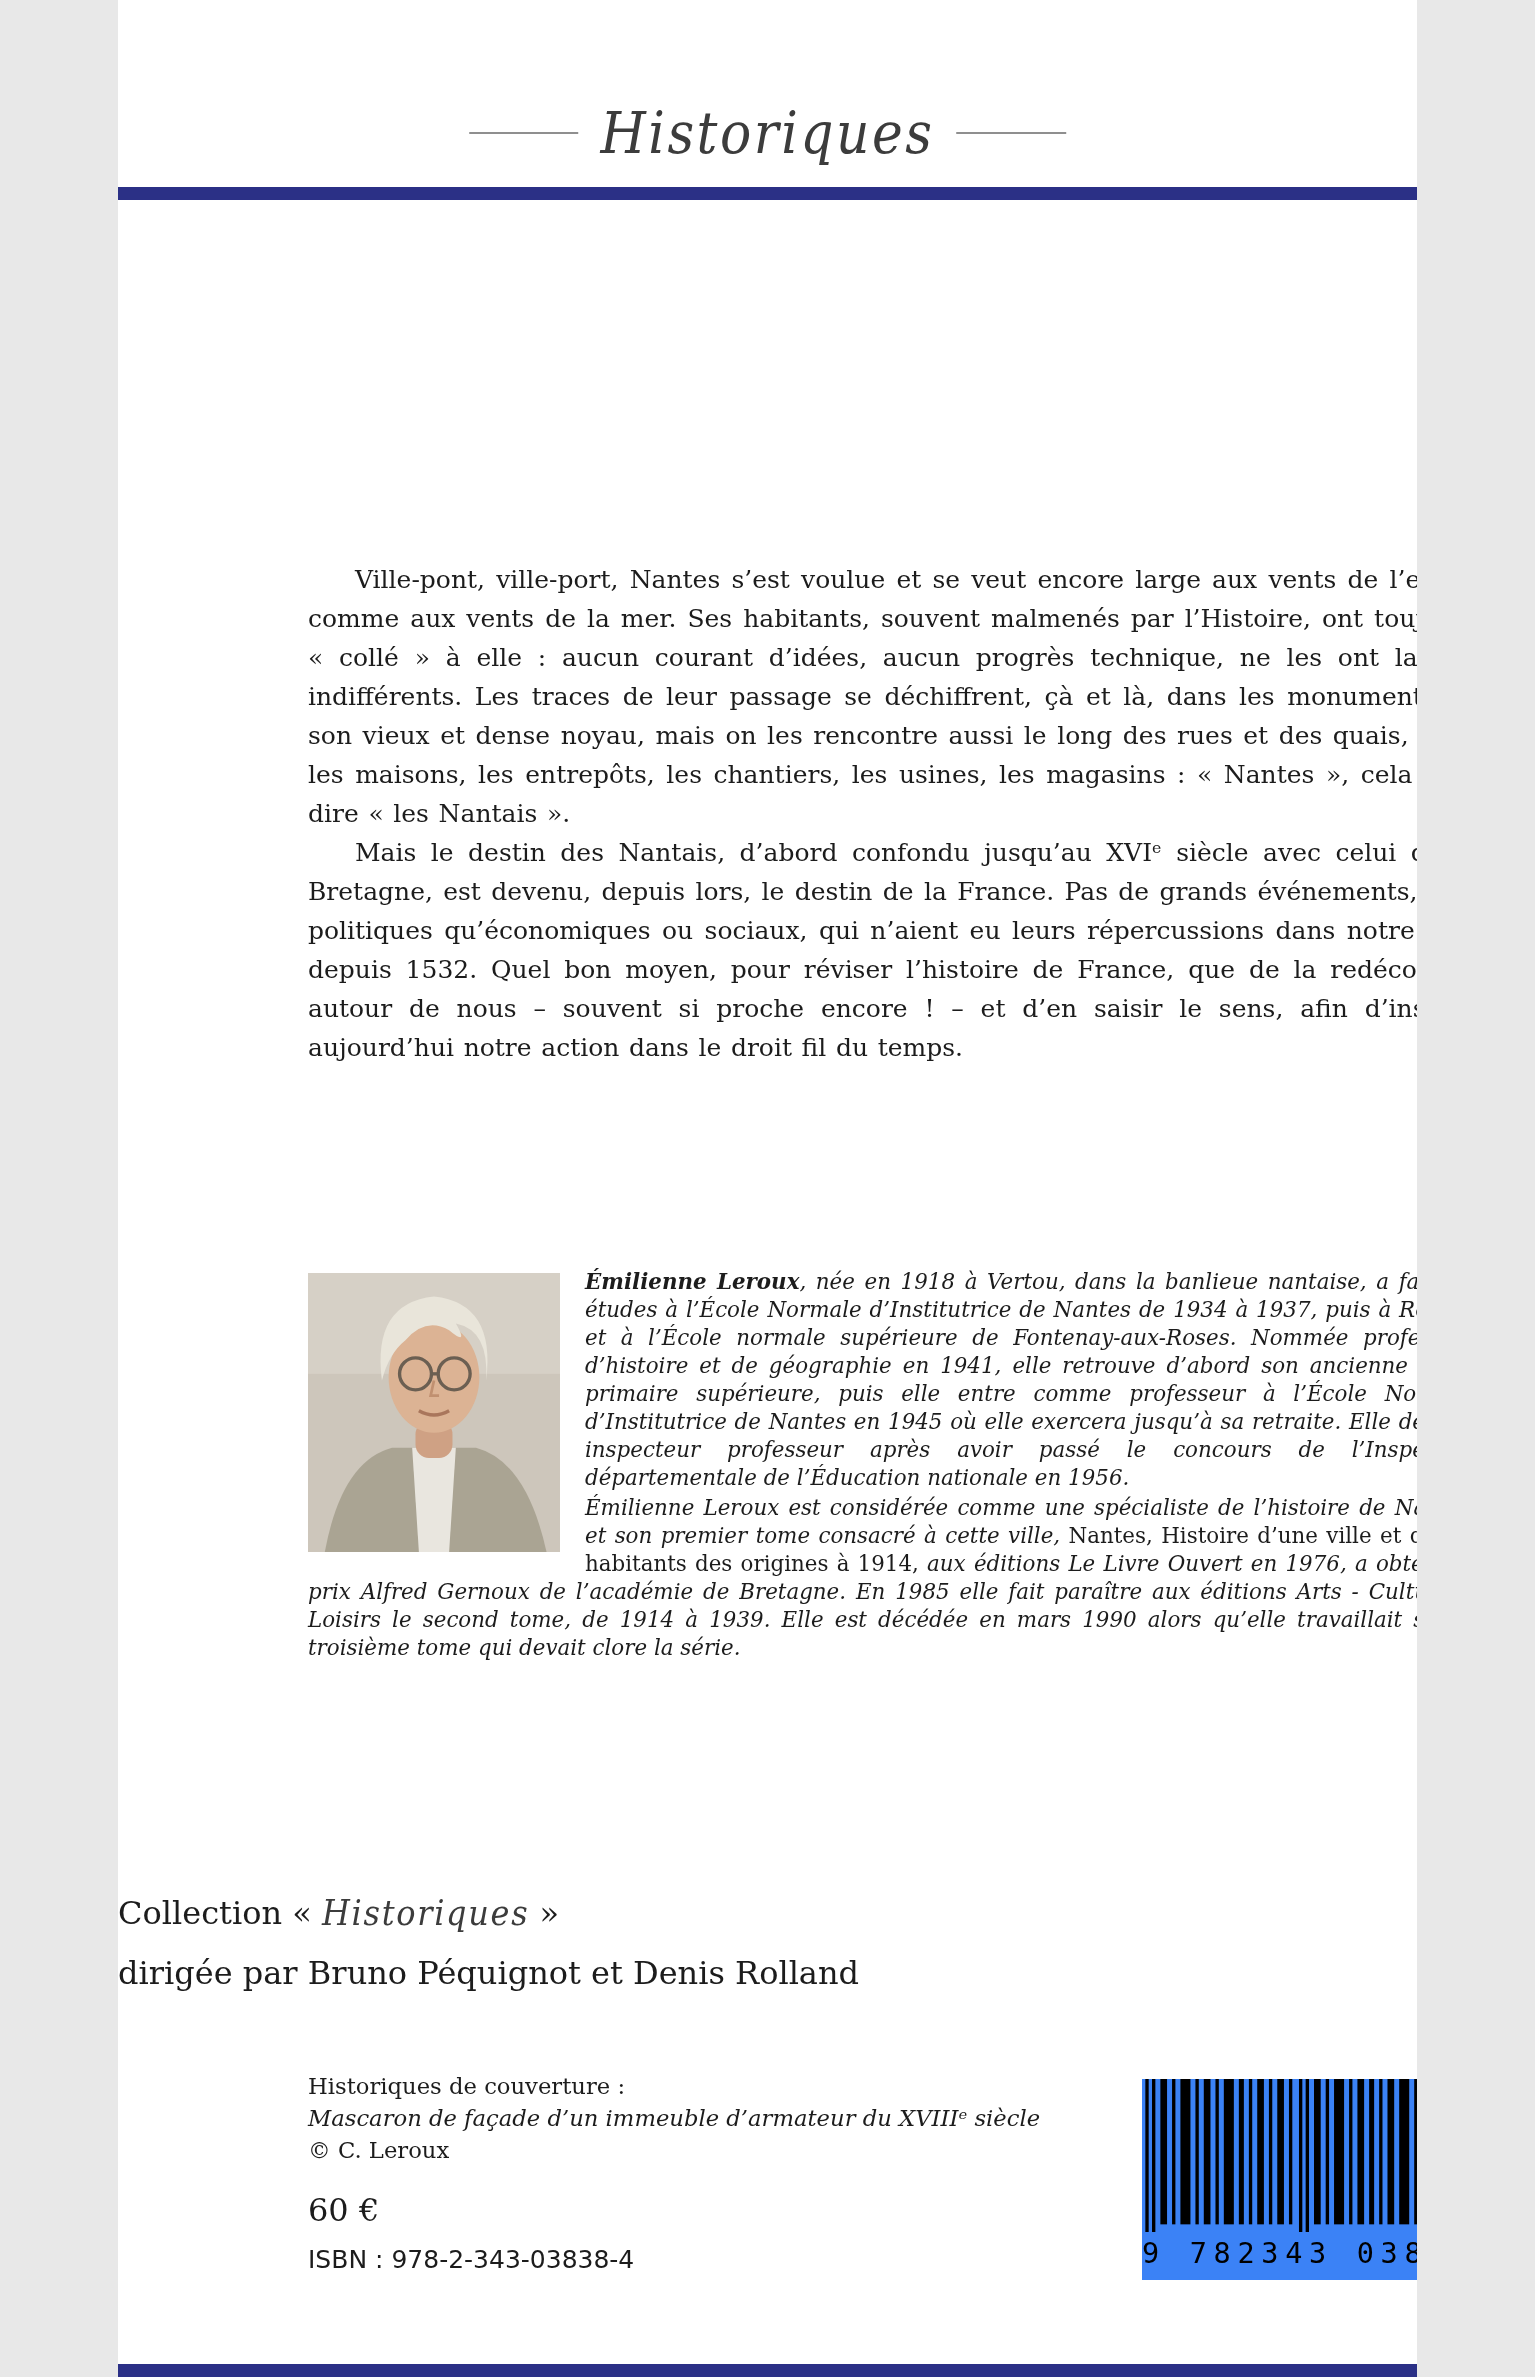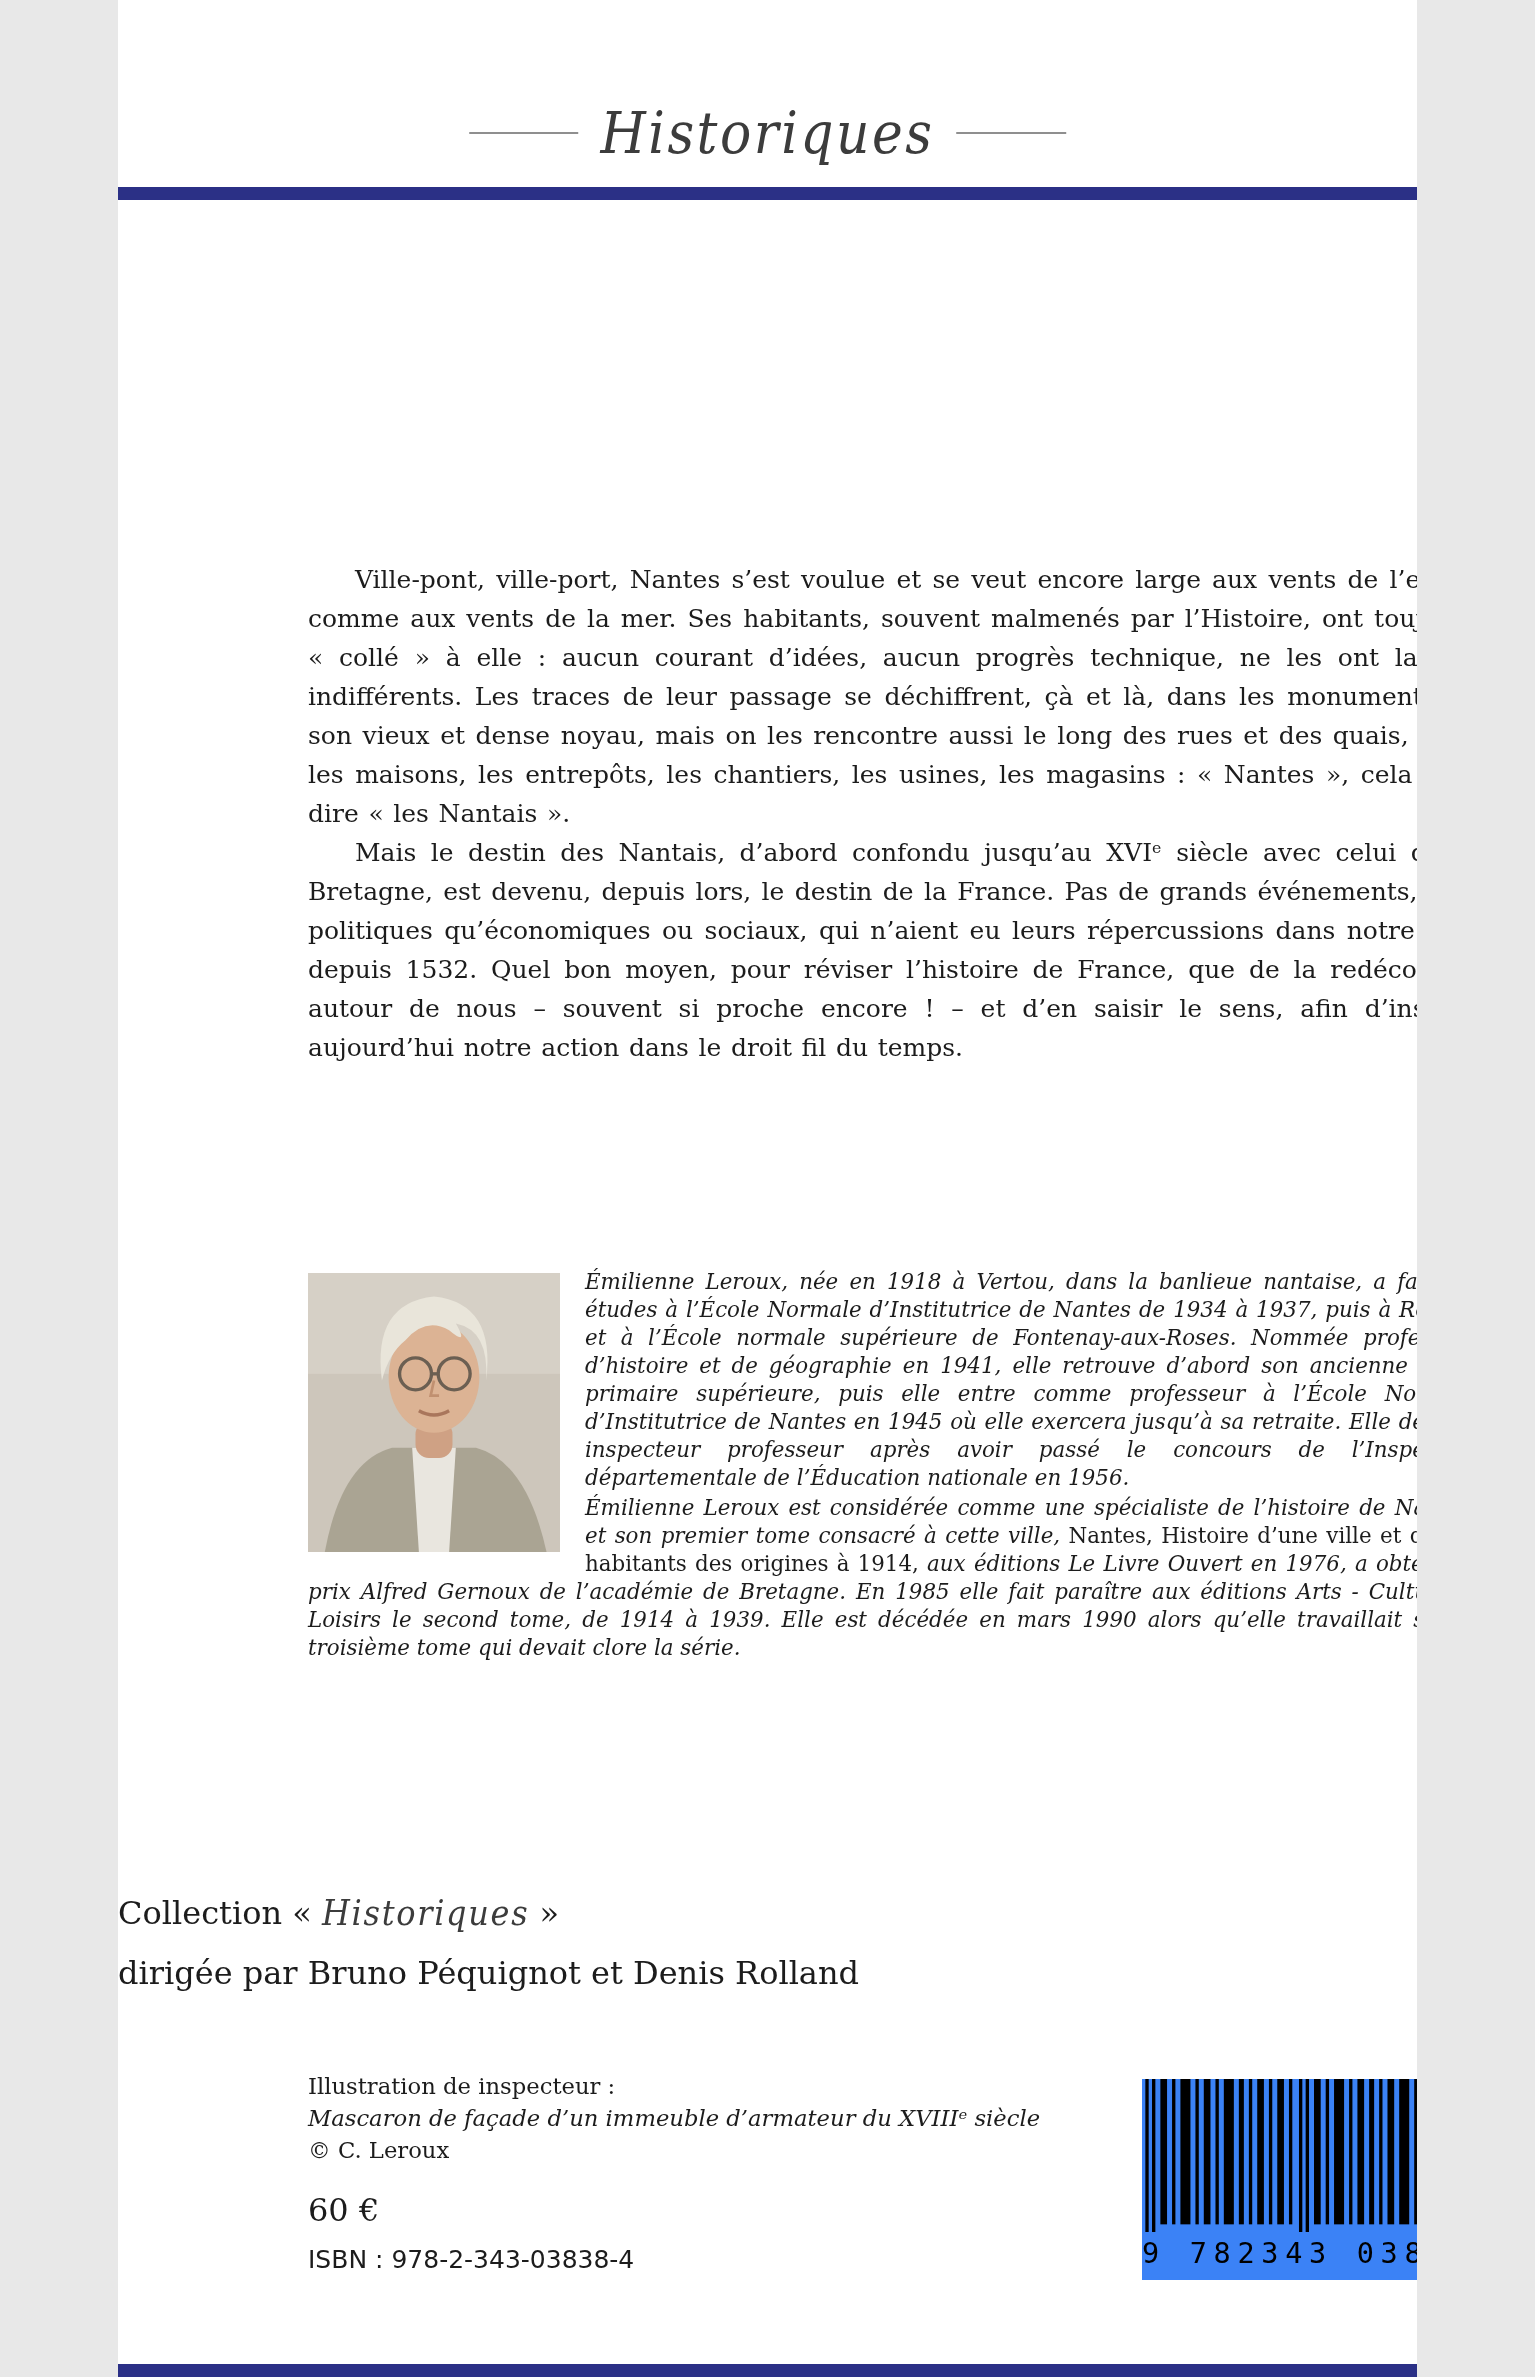--- a/index.html
+++ b/index.html
@@ -64,21 +64,21 @@
     position:absolute;top:1268px;left:190px;width:1171px;
     font-size:21.4px;line-height:28px;
     font-style:italic;text-align:justify;
   }
   .author-photo{
     float:left;width:252px;height:279px;
     margin:5px 25px 8.4px 0;
     background:#c9c2b8;
     display:block;
   }
-  .bio-name{font-weight:normal;}
+  .bio-name{font-weight:bold;}
   .bio-roman{font-style:normal;}
   .bio-block p + p{margin-top:1.7px;}
 
   
   .collection-block{
     position:absolute;top:1894px;left:0;width:100%;
     text-align:left;font-size:32px;line-height:1.2;
   }
   .collection-logo-inline{
     font-style:italic;color:#3c3c3c;letter-spacing:1.7px;
@@ -164,21 +164,21 @@
     <p><span class="bio-name">Émilienne Leroux</span><span>, née en 1918 à Vertou, dans la banlieue nantaise, a fait ses études à l’École Normale d’Institutrice de Nantes de 1934 à 1937, puis à Rennes et à l’École normale supérieure de Fontenay-aux-Roses. Nommée professeur d’histoire et de géographie en 1941, elle retrouve d’abord son ancienne École primaire supérieure, puis elle entre comme professeur à l’École Normale d’Institutrice de Nantes en 1945 où elle exercera jusqu’à sa retraite. Elle devient inspecteur professeur après avoir passé le concours de l’Inspection départementale de l’Éducation nationale en 1956.</span></p>
     <p><span>Émilienne Leroux est considérée comme une spécialiste de l’histoire de Nantes, et son premier tome consacré à cette ville, </span><span class="bio-roman">Nantes, Histoire d’une ville et de ses habitants des origines à 1914,</span><span> aux éditions Le Livre Ouvert en 1976,  a obtenu le prix Alfred Gernoux de l’académie de Bretagne. En 1985 elle fait paraître aux éditions Arts - Cultures - Loisirs le second tome, de 1914 à 1939. Elle est décédée en mars 1990 alors qu’elle travaillait sur le troisième tome qui devait clore la série.</span></p>
   </div>
 
   <div class="collection-block">
     <div><span>Collection «&nbsp;</span><span class="collection-logo-inline">Historiques</span><span>&nbsp;»</span></div>
     <div class="collection-director">dirigée par Bruno Péquignot et Denis Rolland</div>
   </div>
 
   <div class="credits">
-    <div>Illustration de inspecteur :</div>
+    <div>Historiques de couverture :</div>
     <div class="credit-italic">Mascaron de façade d’un immeuble d’armateur du XVIIIᵉ siècle</div>
     <div>© C. Leroux</div>
   </div>
 
   <div class="price">60 €</div>
   <div class="isbn">ISBN : 978-2-343-03838-4</div>
 
   <div class="barcode-box">
     <svg class="barcode-bars" viewBox="0 0 100 60" preserveAspectRatio="none" aria-hidden="true">
       <rect x="1" y="0" width="1" height="60" fill="#000"></rect>

